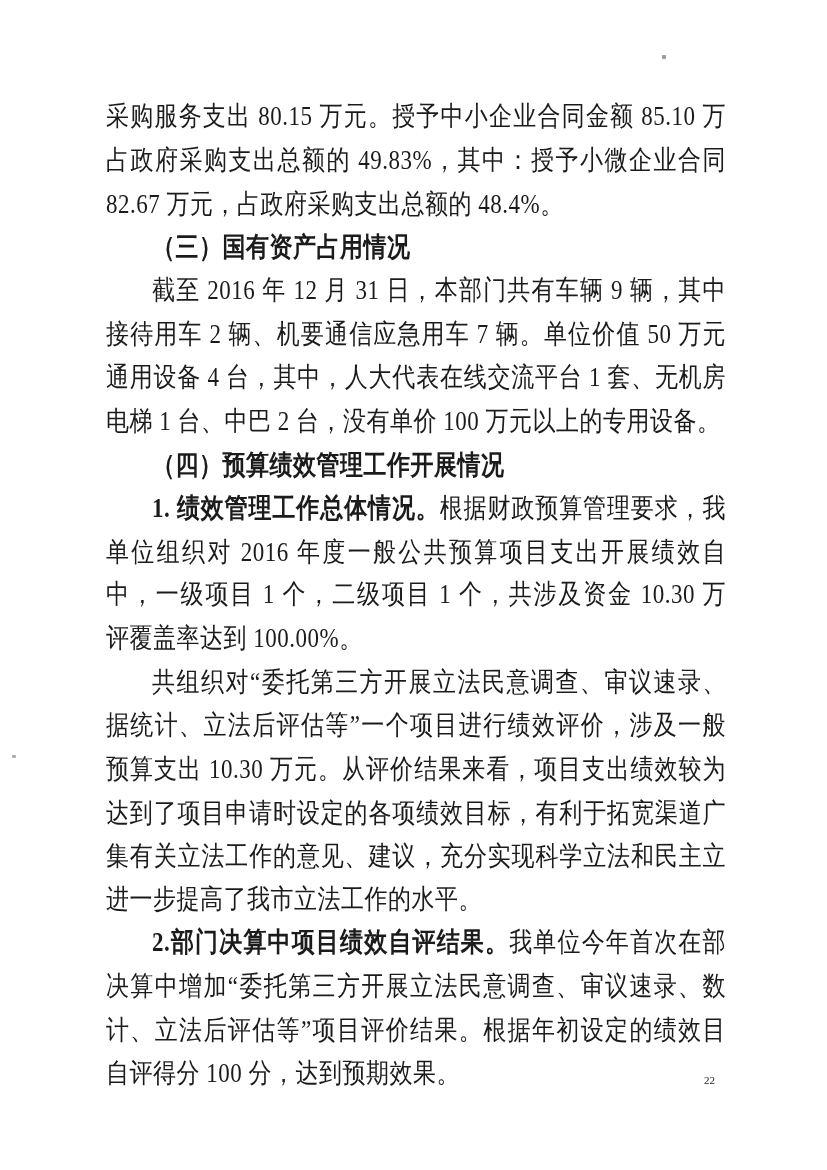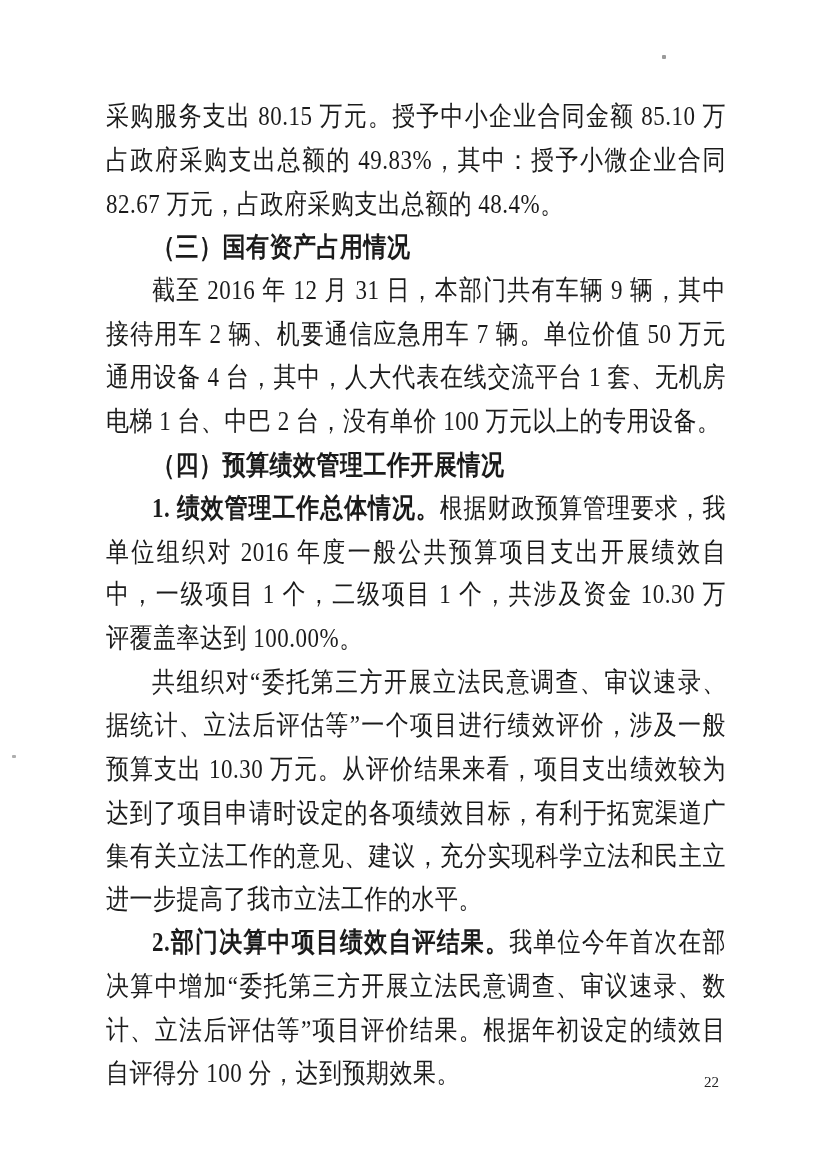--- a/index.html
+++ b/index.html
@@ -41,21 +41,21 @@
     overflow: hidden;
   }
   
   .line.ind { text-indent: 2em; }
   .line.heading { font-weight: bold; }
   .b { font-weight: bold; }
   .page-number {
     position: absolute;
     left: 704px;
     top: 1074px;
-    font-size: 15px;
+    font-size: 11px;
     color: #222222;
     font-family: "Liberation Serif", "DejaVu Serif", serif;
   }
   
   .speck {
     position: absolute;
     background: #9a9a9a;
     border-radius: 1px;
   }
   .speck-1 { left: 662px; top: 55px; width: 4px; height: 4px; }

